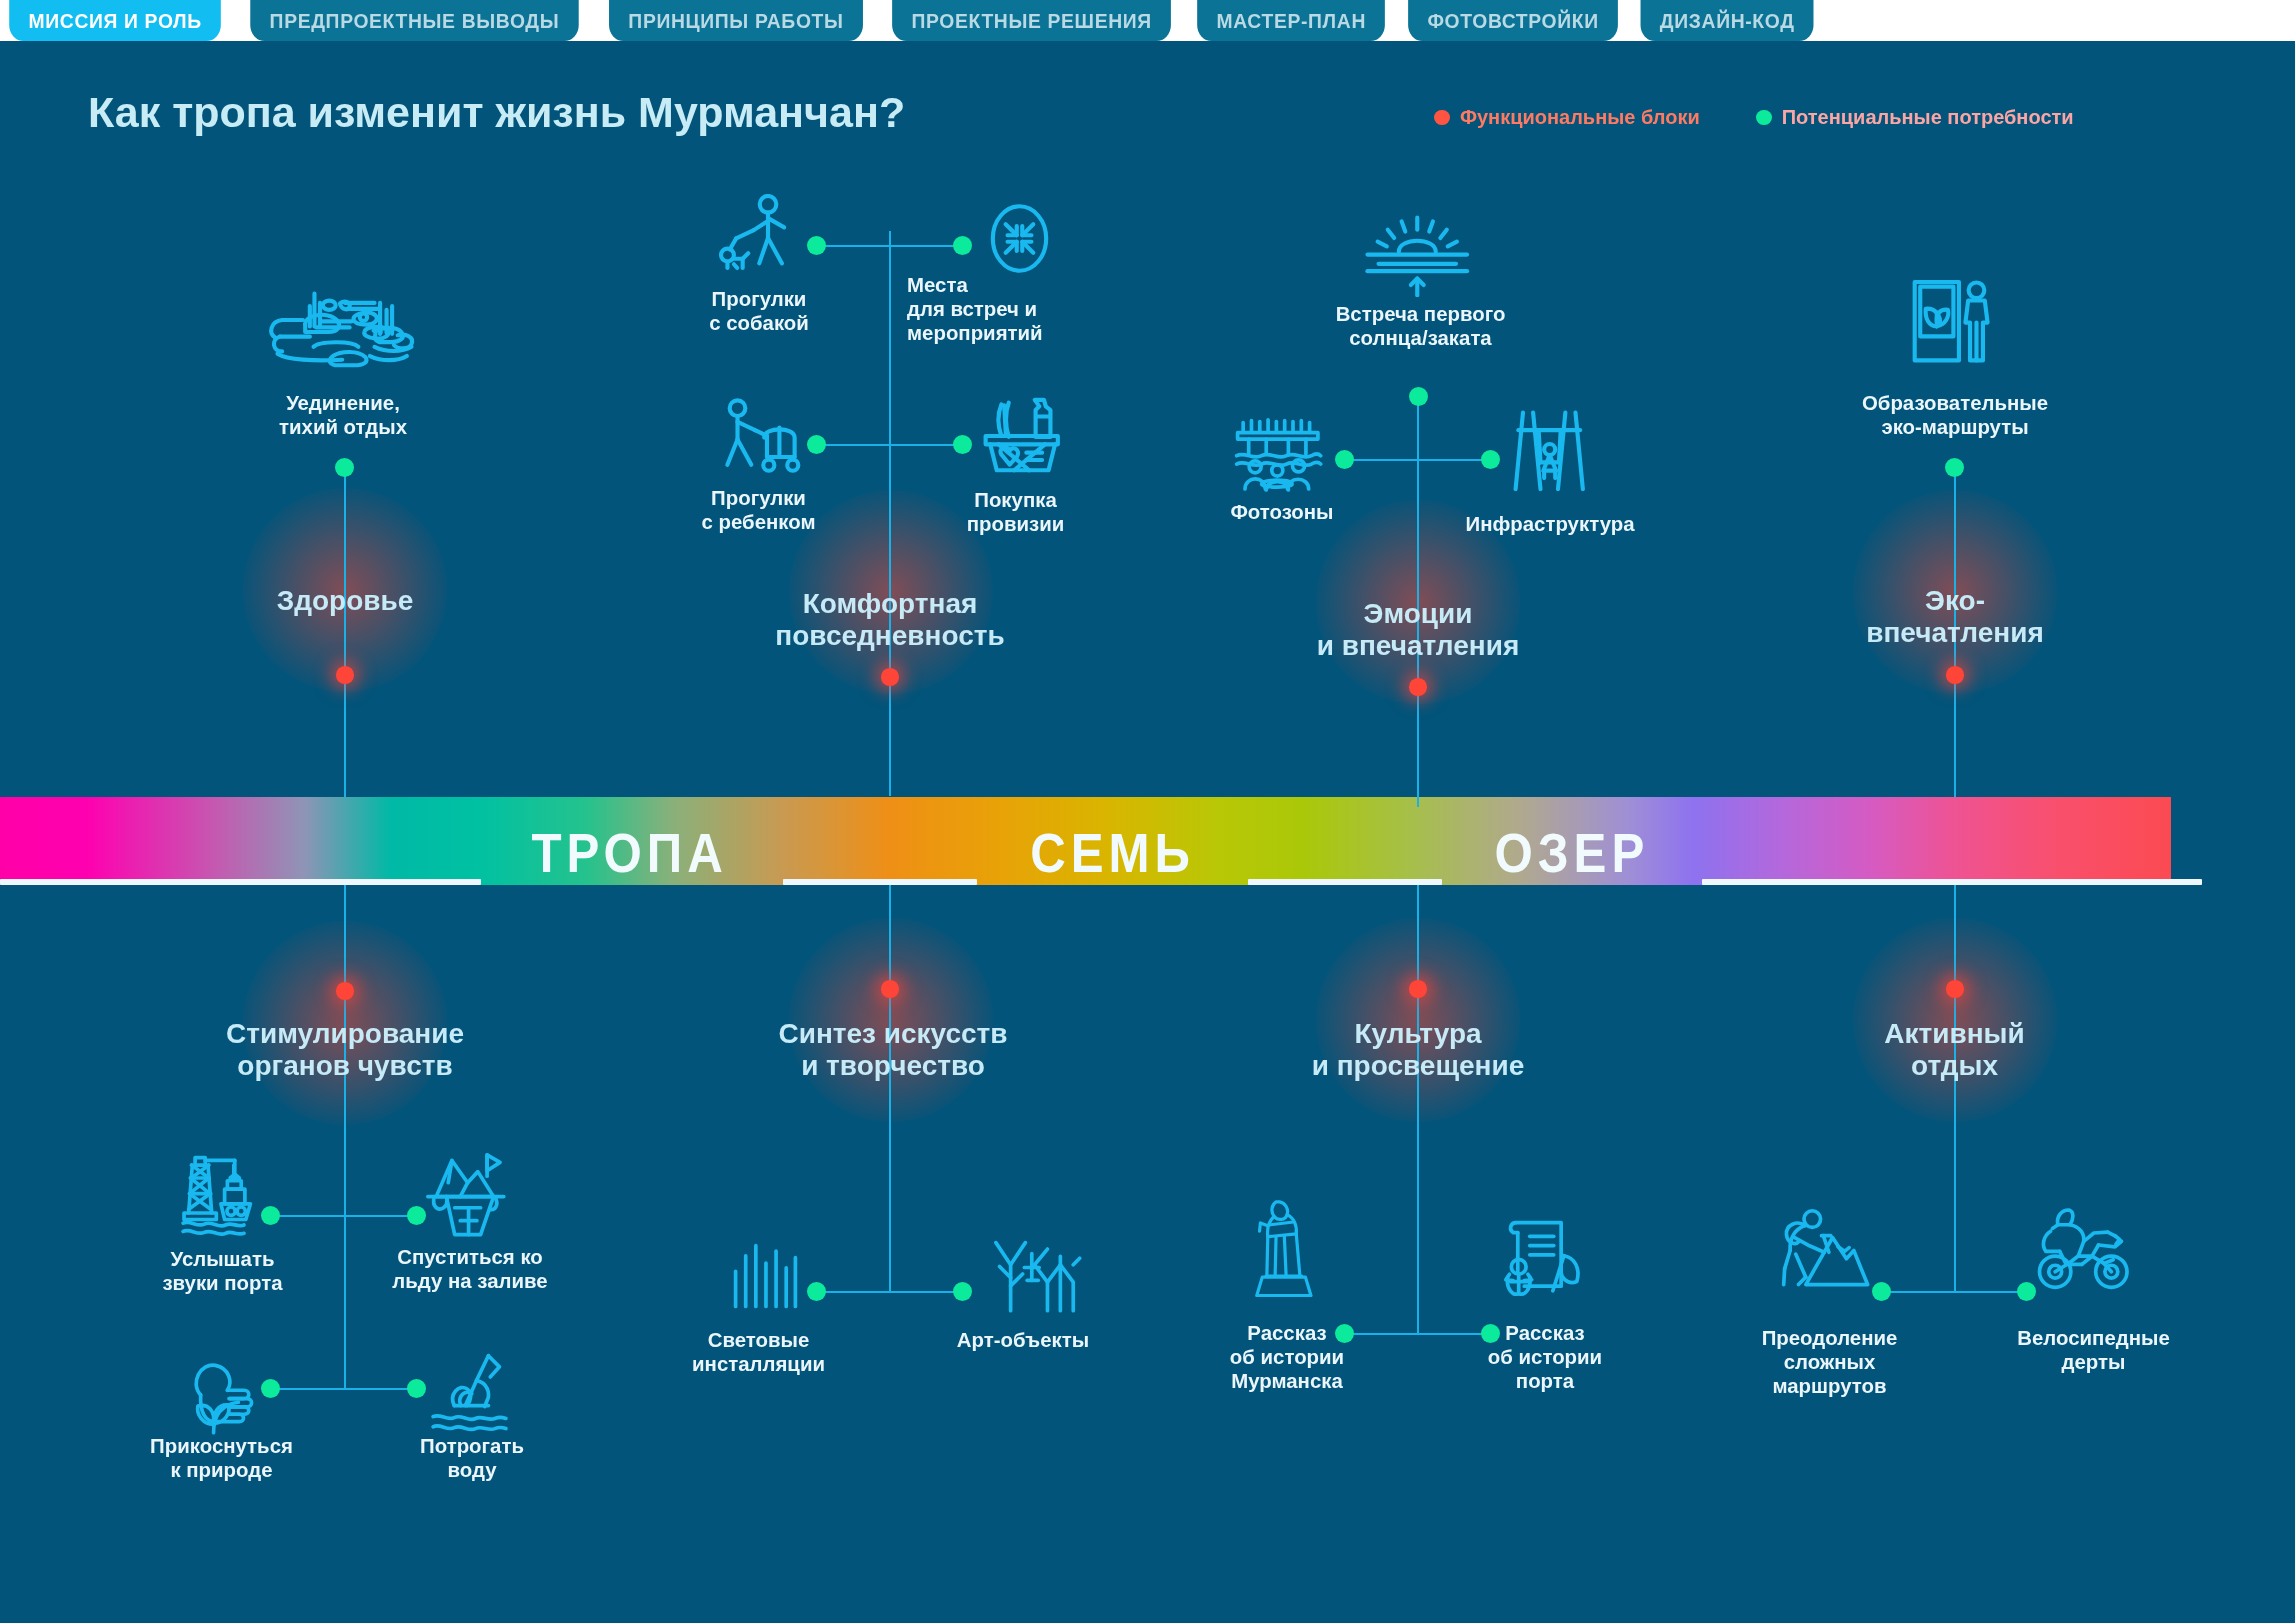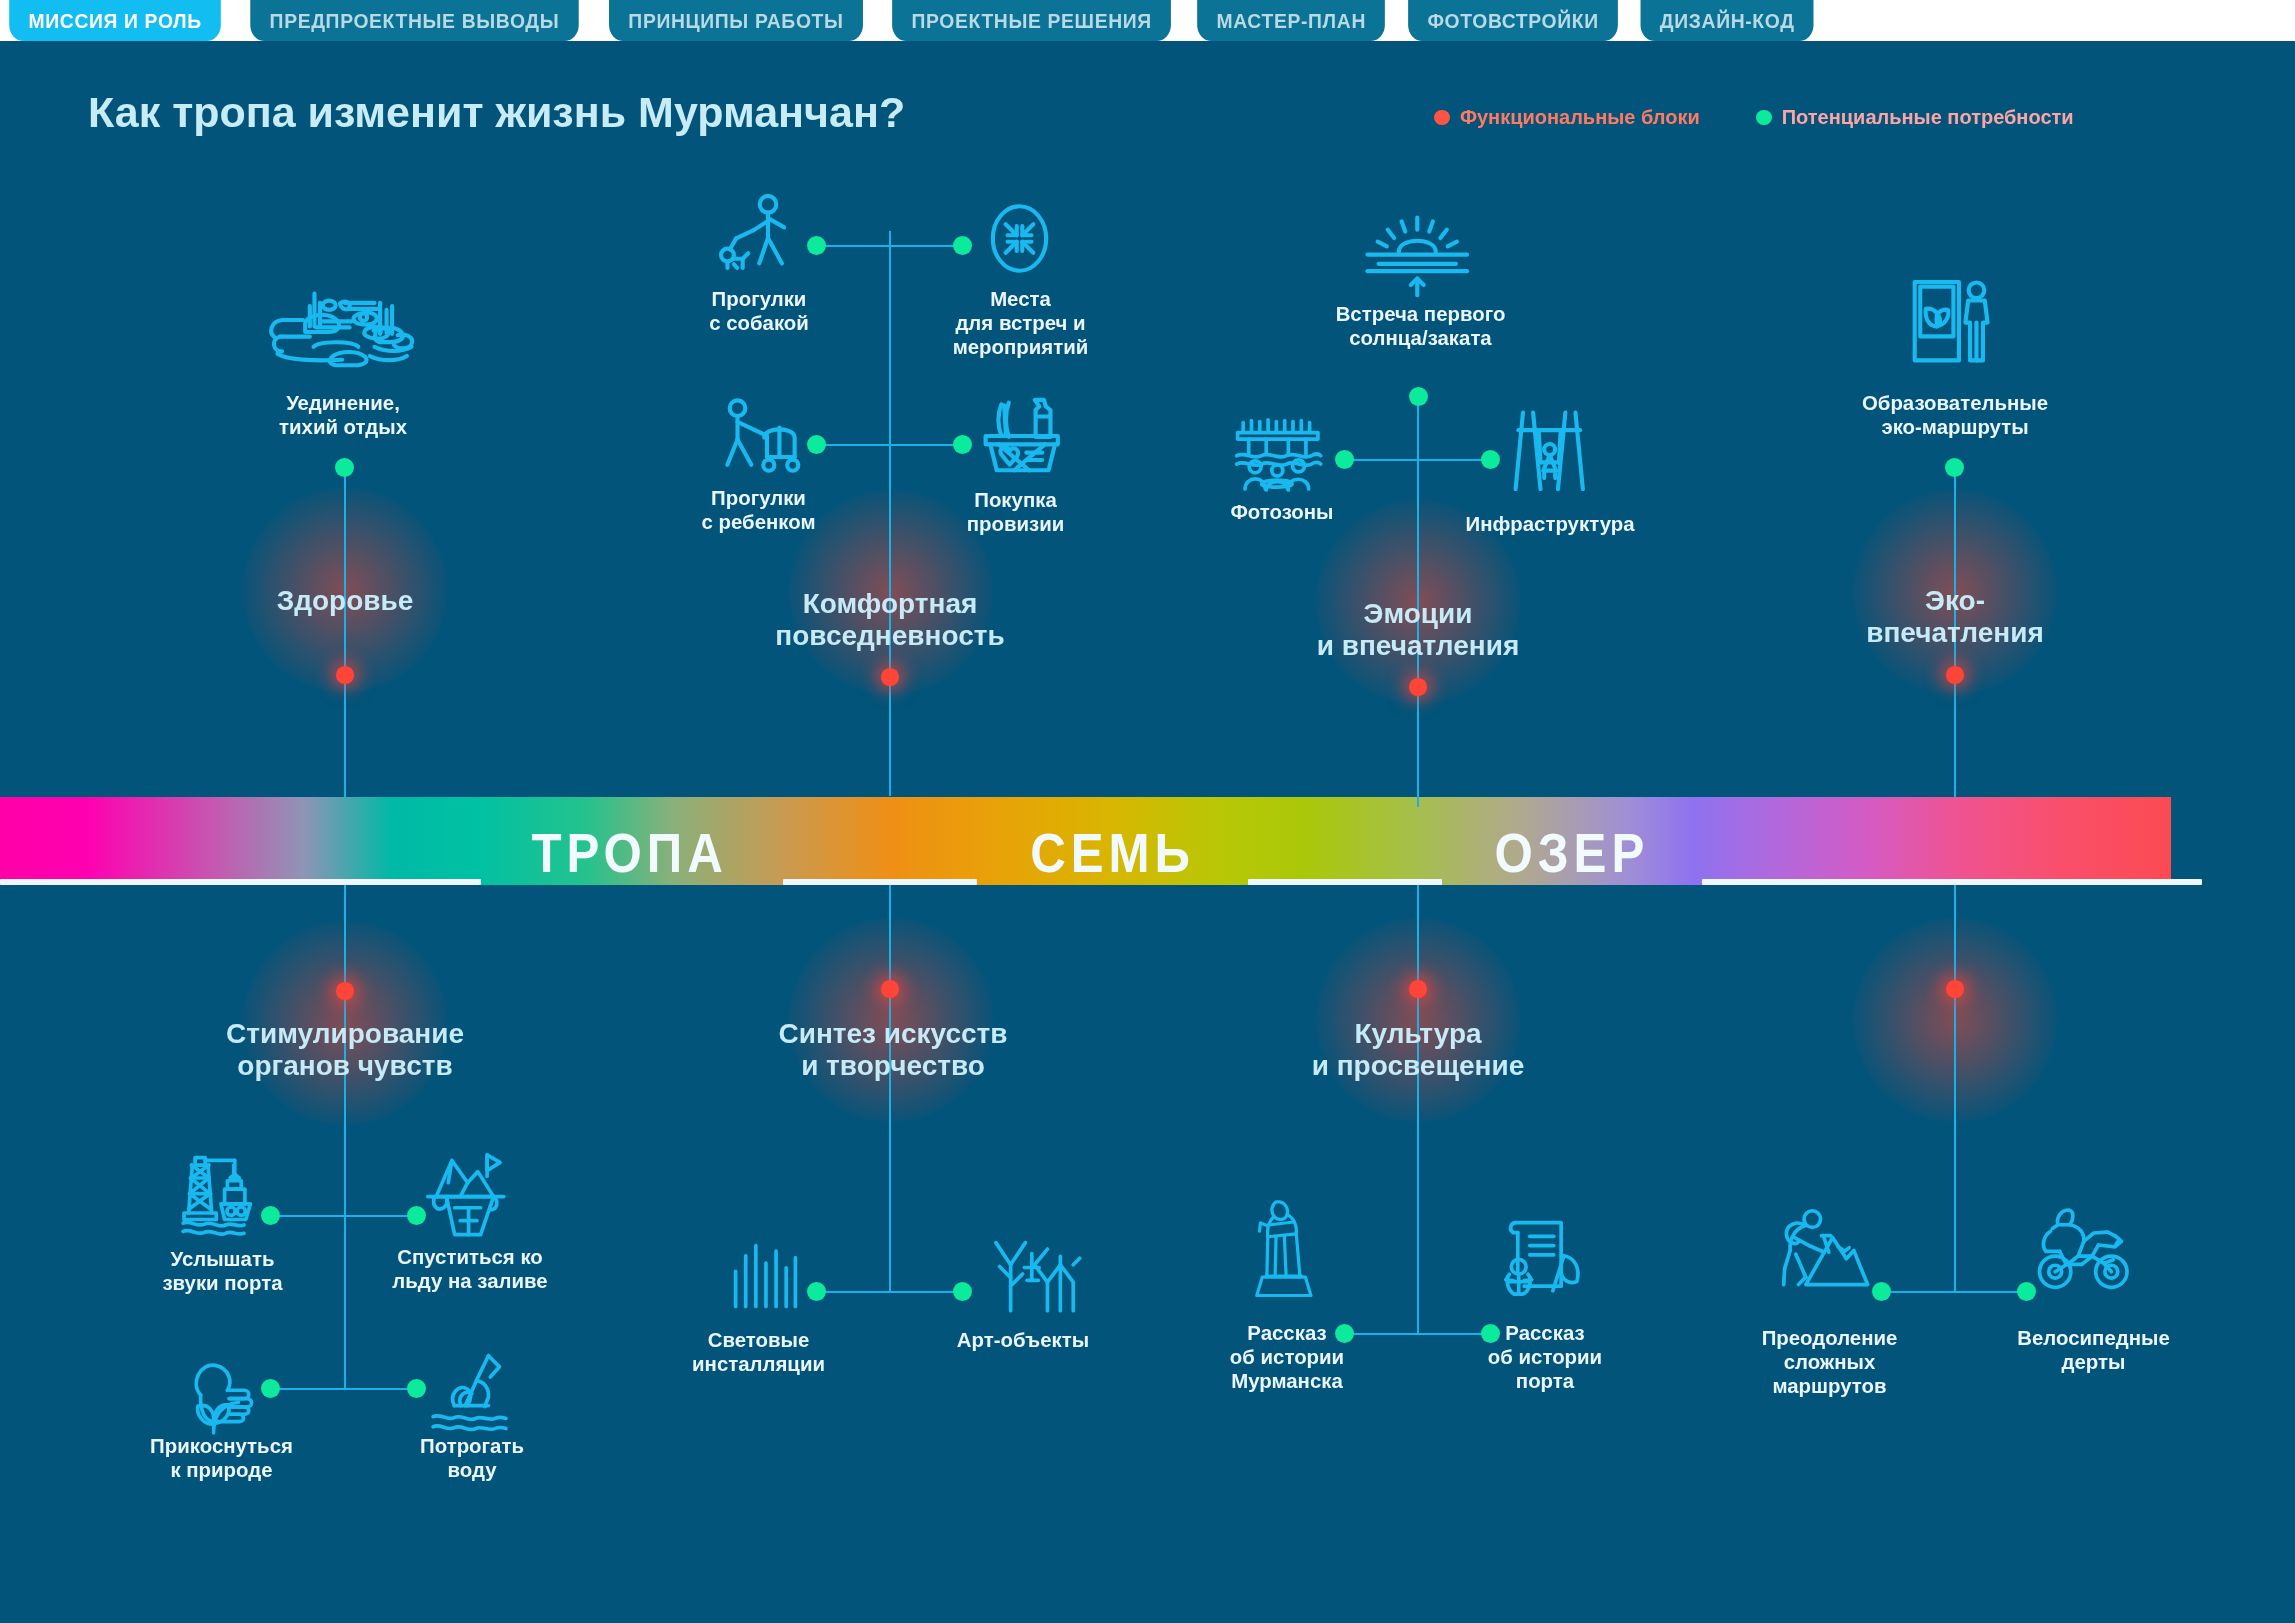--- a/index.html
+++ b/index.html
@@ -217,21 +217,21 @@
       <path d="M34 44 L58 68"></path>
         <path d="M58 48 L58 68 L38 68"></path>
       <path d="M94 44 L70 68"></path>
         <path d="M70 48 L70 68 L90 68"></path>
       <path d="M34 106 L58 82"></path>
         <path d="M58 102 L58 82 L38 82"></path>
       <path d="M94 106 L70 82"></path>
         <path d="M70 102 L70 82 L90 82"></path>
     </svg>
   </span>
-  <div class="node-label" style="position:absolute;left:907px;top:287px;width:227px;text-align:center;">Места
+  <div class="node-label" style="position:absolute;left:907px;top:273px;width:227px;text-align:left;">Места
 для встреч и
 мероприятий</div>
 
   <span class="ico" style="position:absolute;left:715px;top:398px;">
     <svg width="86" height="76" viewBox="0 0 185 165" fill="none" stroke="#19b9f0" stroke-width="9" stroke-linecap="round" stroke-linejoin="round">
       <circle cx="48" cy="22" r="17"></circle>
       <path d="M48 39 L48 90"></path>
       <path d="M48 52 L86 70"></path>
       <path d="M48 90 L26 145"></path>
       <path d="M48 90 L78 145"></path>
@@ -570,20 +570,22 @@
 </div>
 
 <div class="cluster" style="left:0;top:0;width:100%;height:100%;">
   <div class="glow" style="left:1853px;top:918px;"></div>
   <div class="vline" style="left:1954px;top:885px;height:407px;"></div>
   <div class="hline" style="left:1883px;top:1291px;width:143px;"></div>
   <div class="green-dot" style="left:1872px;top:1282px;"></div>
   <div class="green-dot" style="left:2017px;top:1282px;"></div>
 
   <div class="red-dot" style="left:1946px;top:980px;"></div>
+  <div class="cluster-title" style="left:1818px;top:1018px;width:273px;">Активный
+отдых</div>
 
   <span class="ico" style="position:absolute;left:1777px;top:1208px;">
     <svg width="95" height="83" viewBox="0 0 205 180" fill="none" stroke="#19b9f0" stroke-width="8" stroke-linecap="round" stroke-linejoin="round">
       <circle cx="76" cy="24" r="18"></circle>
       <path d="M60 38 C38 46 26 66 28 92"></path>
       <path d="M28 92 L16 132"></path>
       <path d="M16 132 L14 166"></path>
       <path d="M34 62 L70 82 L102 96"></path>
       <path d="M60 38 C44 26 18 36 20 58 C22 76 40 82 48 72"></path>
       <path d="M40 100 L62 150"></path>

